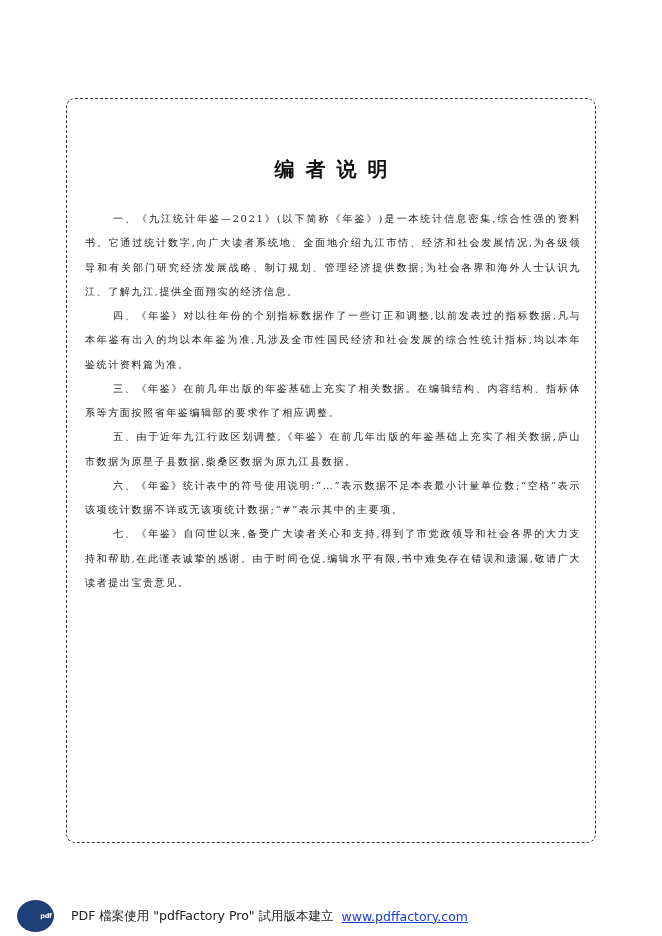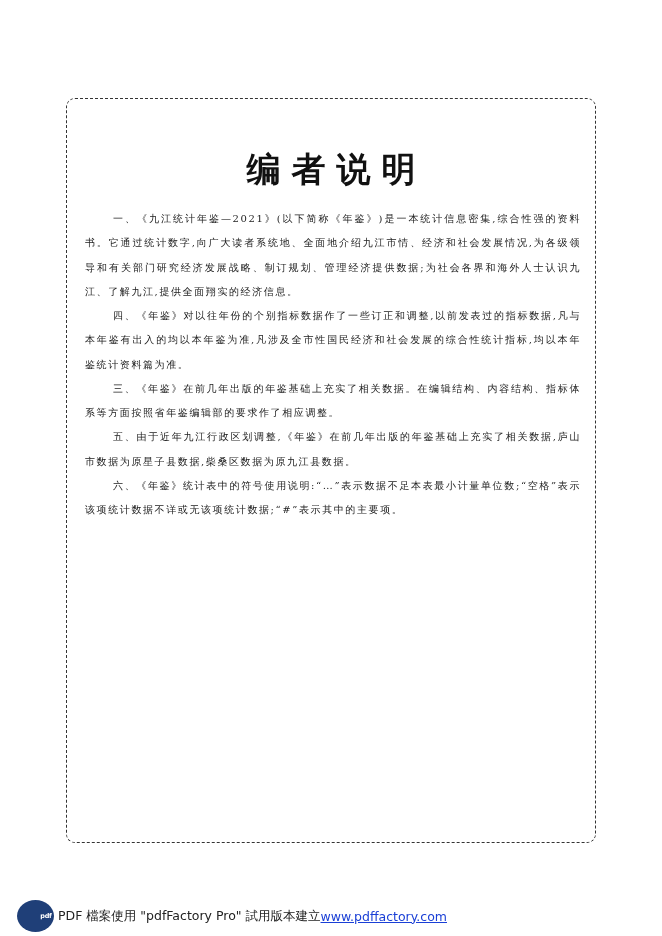--- a/index.html
+++ b/index.html
@@ -26,21 +26,21 @@
       border-radius: 9px;
     }
     .title {
       position: absolute;
       left: 0;
       width: 662px;
       top: 152px;
       text-align: center;
       font-family: "DejaVu Sans", "Liberation Sans", sans-serif;
       font-weight: bold;
-      font-size: 34px;
+      font-size: 20px;
       letter-spacing: 11px;
       line-height: 34px;
       color: #111;
       padding-left: 11px;
       box-sizing: border-box;
     }
     .body-text {
       position: absolute;
       left: 85px;
       top: 207px;
@@ -72,42 +72,43 @@
       width: 16px;
       height: 32px;
       border-radius: 50%;
       background: #1f3f78;
       color: #fff;
       font-size: 6.5px;
       font-weight: bold;
       display: flex;
       align-items: center;
       justify-content: center;
-      margin-right: 4px;
+      margin-right: 17px;
       letter-spacing: -0.2px;
       padding-left: 21px;
     }
     .footer-link {
       color: #1a3fd6;
       text-decoration: underline;
-      margin-left: 0;
+      margin-left: 8px;
     }
   </style>
 </head>
 <body>
 
 <div class="page-frame"></div>
 
 <h1 class="title" style="margin:0;">编者说明</h1>
 
 <div class="body-text">
   <p class="para">一、《九江统计年鉴—2021》(以下简称《年鉴》)是一本统计信息密集,综合性强的资料书。它通过统计数字,向广大读者系统地、全面地介绍九江市情、经济和社会发展情况,为各级领导和有关部门研究经济发展战略、制订规划、管理经济提供数据;为社会各界和海外人士认识九江、了解九江,提供全面翔实的经济信息。</p>
   <p class="para">四、《年鉴》对以往年份的个别指标数据作了一些订正和调整,以前发表过的指标数据,凡与本年鉴有出入的均以本年鉴为准,凡涉及全市性国民经济和社会发展的综合性统计指标,均以本年鉴统计资料篇为准。</p>
   <p class="para">三、《年鉴》在前几年出版的年鉴基础上充实了相关数据。在编辑结构、内容结构、指标体系等方面按照省年鉴编辑部的要求作了相应调整。</p>
   <p class="para">五、由于近年九江行政区划调整,《年鉴》在前几年出版的年鉴基础上充实了相关数据,庐山市数据为原星子县数据,柴桑区数据为原九江县数据。</p>
   <p class="para">六、《年鉴》统计表中的符号使用说明:“…”表示数据不足本表最小计量单位数;“空格”表示该项统计数据不详或无该项统计数据;“#”表示其中的主要项。</p>
+  <p class="para">七、《年鉴》自问世以来,备受广大读者关心和支持,得到了市党政领导和社会各界的大力支持和帮助,在此谨表诚挚的感谢。由于时间仓促,编辑水平有限,书中难免存在错误和遗漏,敬请广大读者提出宝贵意见。</p>
 </div>
 
 <div class="footer">
   <span class="pdf-logo">pdf</span>
   <span>PDF 檔案使用 "pdfFactory Pro" 試用版本建立</span>
   <a class="footer-link">www.pdffactory.com</a>
 </div>
 
 </body></html>

